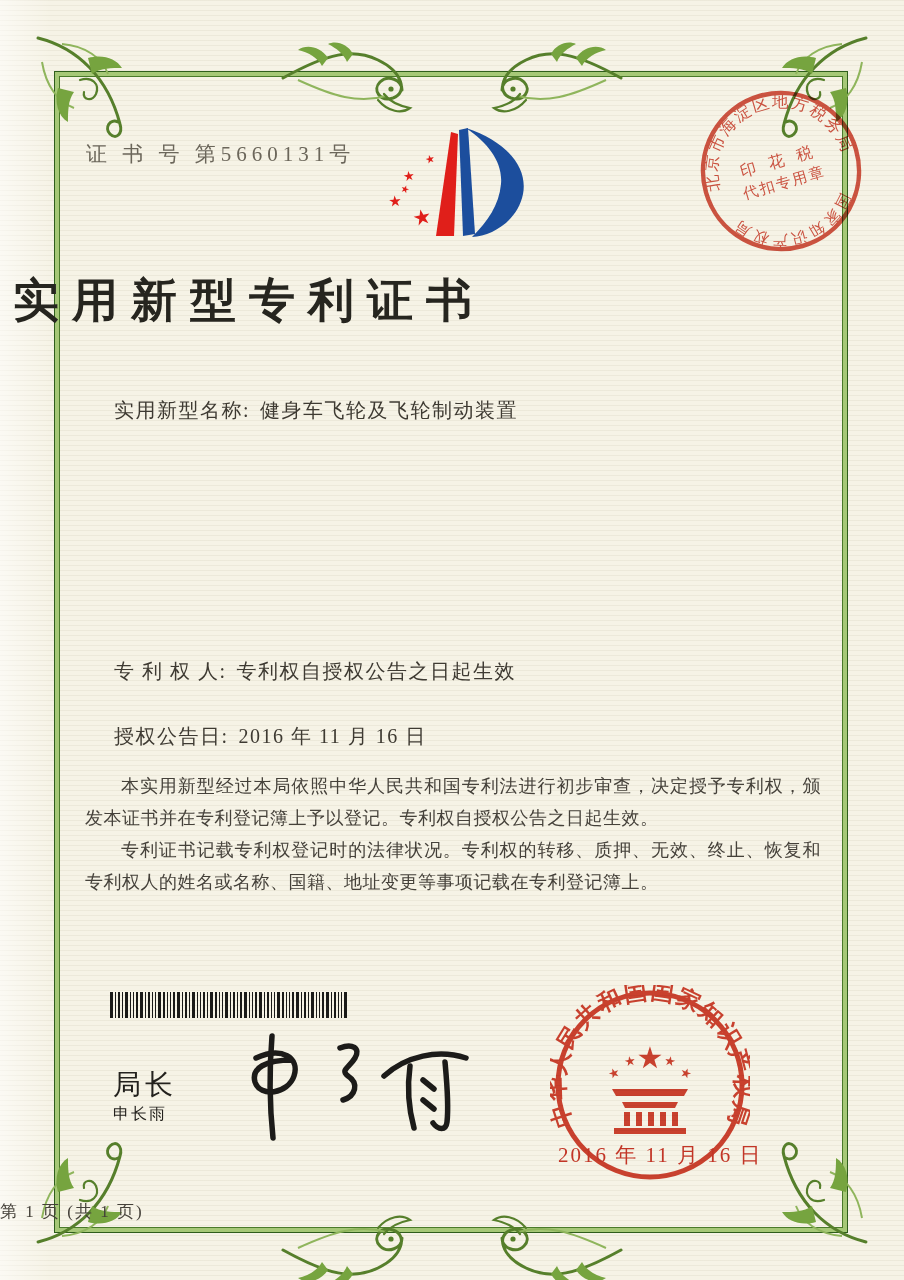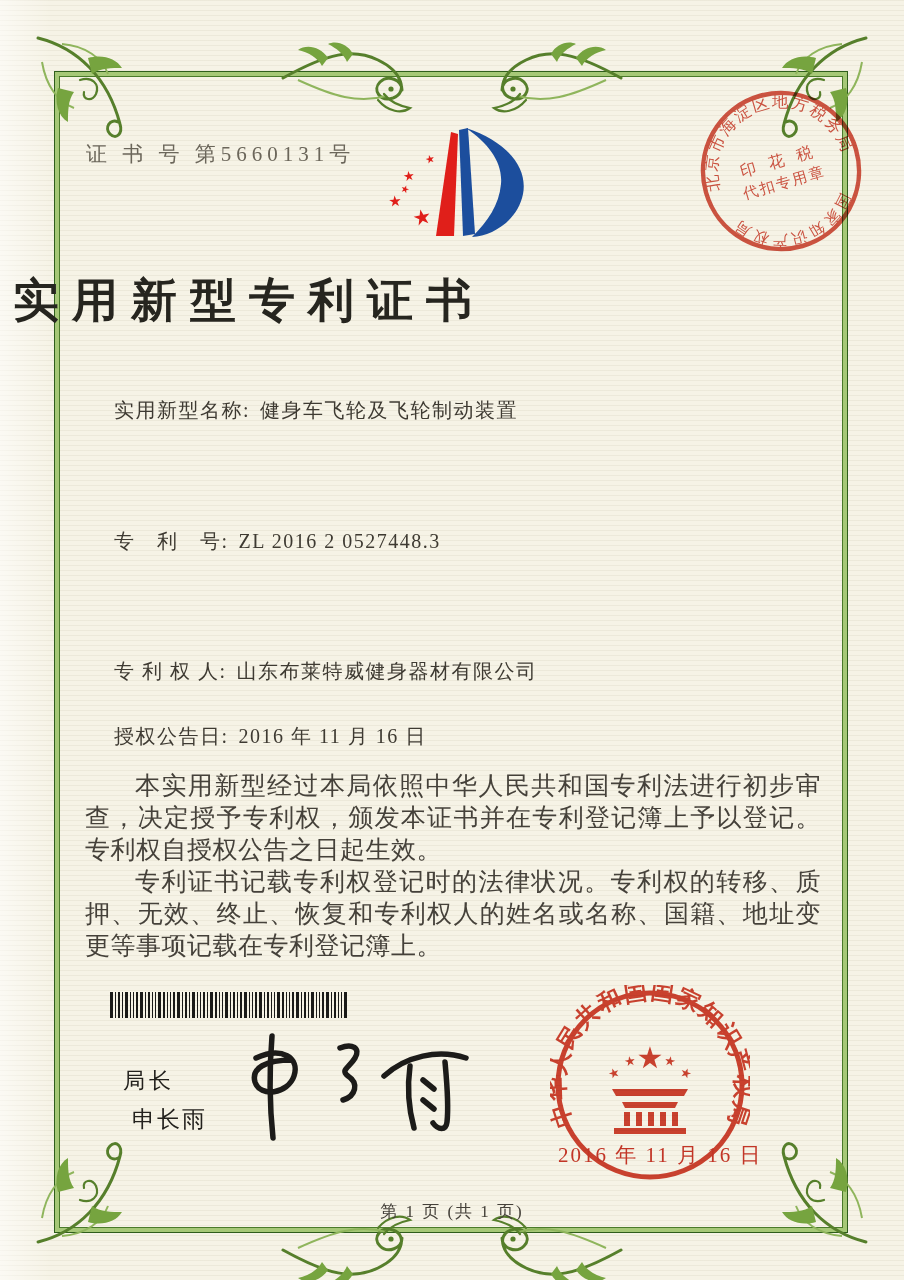--- a/index.html
+++ b/index.html
@@ -29,37 +29,37 @@
   }
   .title{
     position:absolute;left:0;top:270px;width:100%;
     font-size:46px;font-weight:700;color:#26251f;letter-spacing:13px;text-indent:13px;
   }
   .field{position:absolute;left:86px;font-size:20px;color:#3e3a32;letter-spacing:1.5px;white-space:nowrap;margin-left:28px;}
   .field .lab{margin-right:10px;}
   .f0{top:397px}.f1{top:462px}.f2{top:528px}.f3{top:593px}.f4{top:658px}.f5{top:723px}
   .paras{position:absolute;left:85px;top:770px;width:736px;}
   .paras p{
-    margin:0;font-size:25px;line-height:32px;color:#45413a;text-align:justify;
+    margin:0;font-size:18px;line-height:32px;color:#45413a;text-align:justify;
     text-indent:2em;letter-spacing:.5px;
   }
   .barcode{position:absolute;left:110px;top:992px;width:238px;height:26px;}
-  .signer-title{position:absolute;left:123px;top:1066px;font-size:22px;color:#23211d;
+  .signer-title{position:absolute;left:113px;top:1066px;font-size:28px;color:#23211d;
     font-family:"Liberation Sans","DejaVu Sans",sans-serif;letter-spacing:4px;}
-  .signer-name{position:absolute;left:113px;top:1104px;font-size:23px;color:#23211d;
-    font-family:"Liberation Sans","DejaVu Sans",sans-serif;letter-spacing:2px;margin-left:19px;}
+  .signer-name{position:absolute;left:113px;top:1104px;font-size:16px;color:#23211d;
+    font-family:"Liberation Sans","DejaVu Sans",sans-serif;letter-spacing:2px;}
   .signature{position:absolute;left:212px;top:1018px;width:280px;height:132px;}
   .office-seal{position:absolute;left:550px;top:985px;width:200px;height:200px;
     mix-blend-mode:multiply;opacity:.95;}
   .seal-date{
     position:absolute;left:558px;top:1141px;font-size:21px;color:#c23526;
     letter-spacing:2px;z-index:6;white-space:nowrap;
   }
   .footer{
-    position:absolute;left:0;top:1200px;width:100%;text-align:center;
+    position:absolute;left:0;top:1200px;width:100%;
     font-size:17px;color:#45413a;letter-spacing:2px;
   }
   svg text{font-family:"DejaVu Sans",sans-serif;}
 </style>
 </head>
 <body>
 
 <div class="page">
 
   <svg width="0" height="0" style="position:absolute">
@@ -126,25 +126,22 @@
     </text>
     <text x="89" y="84" fill="#cf4433" font-size="16" text-anchor="middle" letter-spacing="4">印 花 税</text>
     <text x="89" y="106" fill="#cf4433" font-size="15" text-anchor="middle" letter-spacing="2">代扣专用章</text>
   </svg>
 
   <div class="title">实用新型专利证书</div>
 
   <div class="field f0">
     <span class="lab">实用新型名称:</span><span>健身车飞轮及飞轮制动装置</span>
   </div>
-  <div class="field f2">
-    <span class="lab">专　利　号:</span><span>ZL 2016 2 0527448.3</span>
-  </div>
   <div class="field f4">
-    <span class="lab">专 利 权 人:</span><span>山东布莱特威健身器材有限公司</span>
+    <span class="lab">专 利 权 人:</span><span>专利权自授权公告之日起生效</span>
   </div>
   <div class="field f5">
     <span class="lab">授权公告日:</span><span>2016 年 11 月 16 日</span>
   </div>
 
   <div class="paras">
     <p>本实用新型经过本局依照中华人民共和国专利法进行初步审查，决定授予专利权，颁发本证书并在专利登记簿上予以登记。专利权自授权公告之日起生效。</p>
     <p>专利证书记载专利权登记时的法律状况。专利权的转移、质押、无效、终止、恢复和专利权人的姓名或名称、国籍、地址变更等事项记载在专利登记簿上。</p>
   </div>
 

